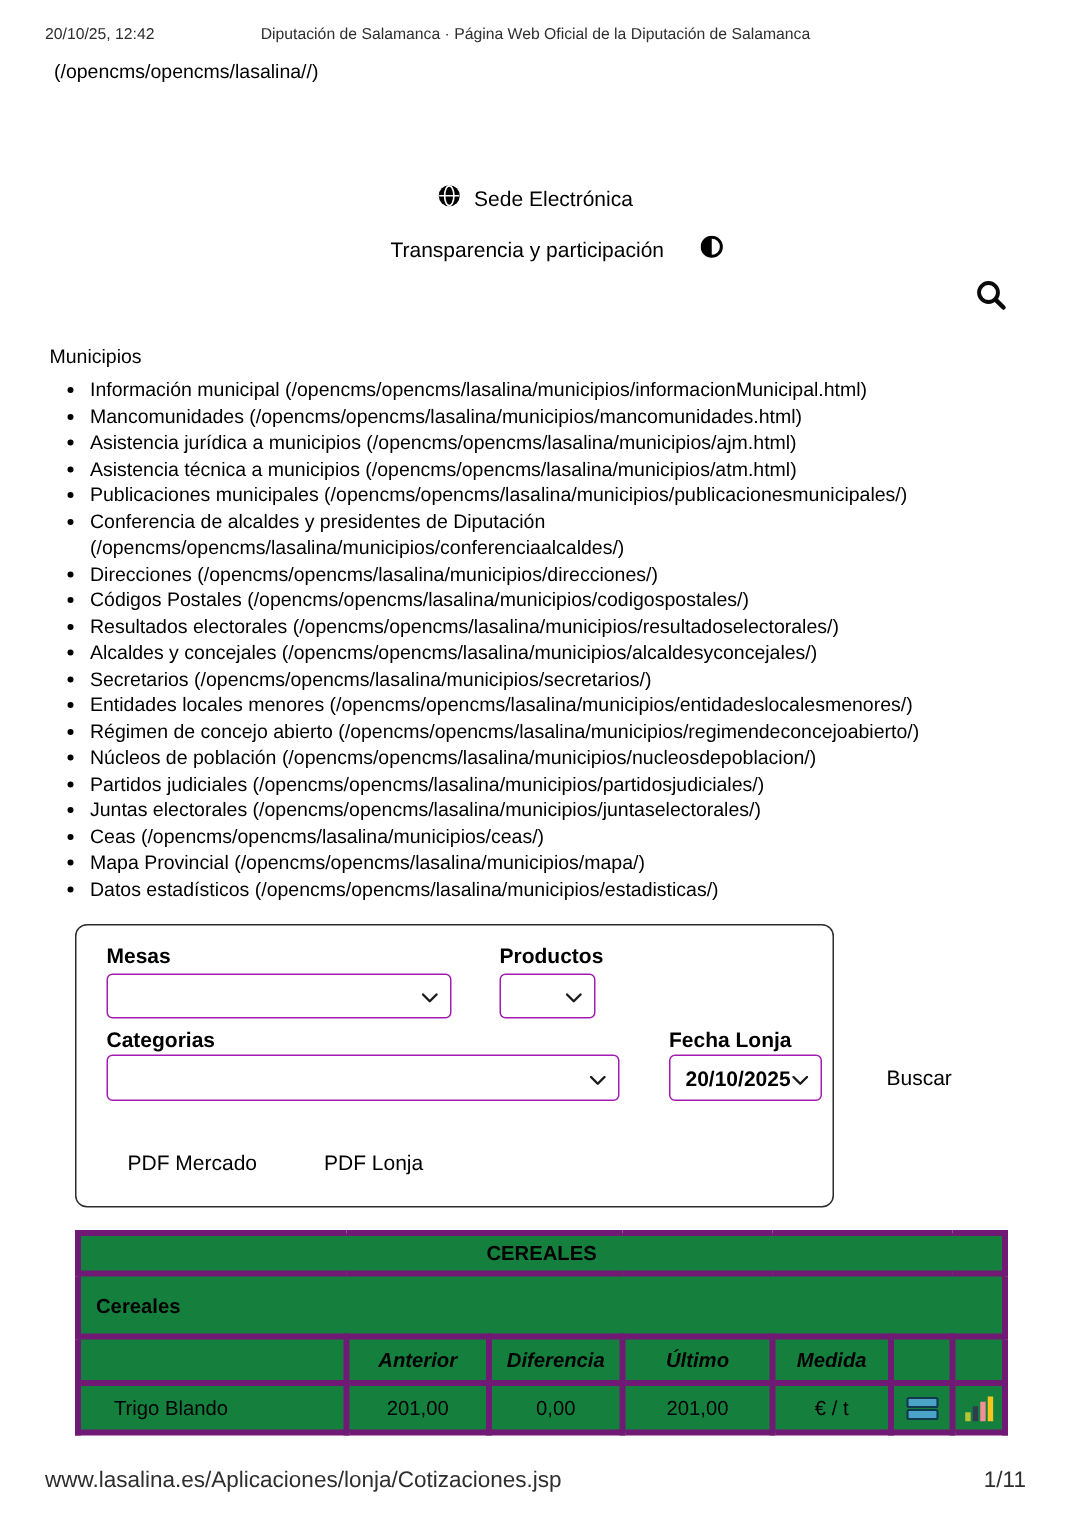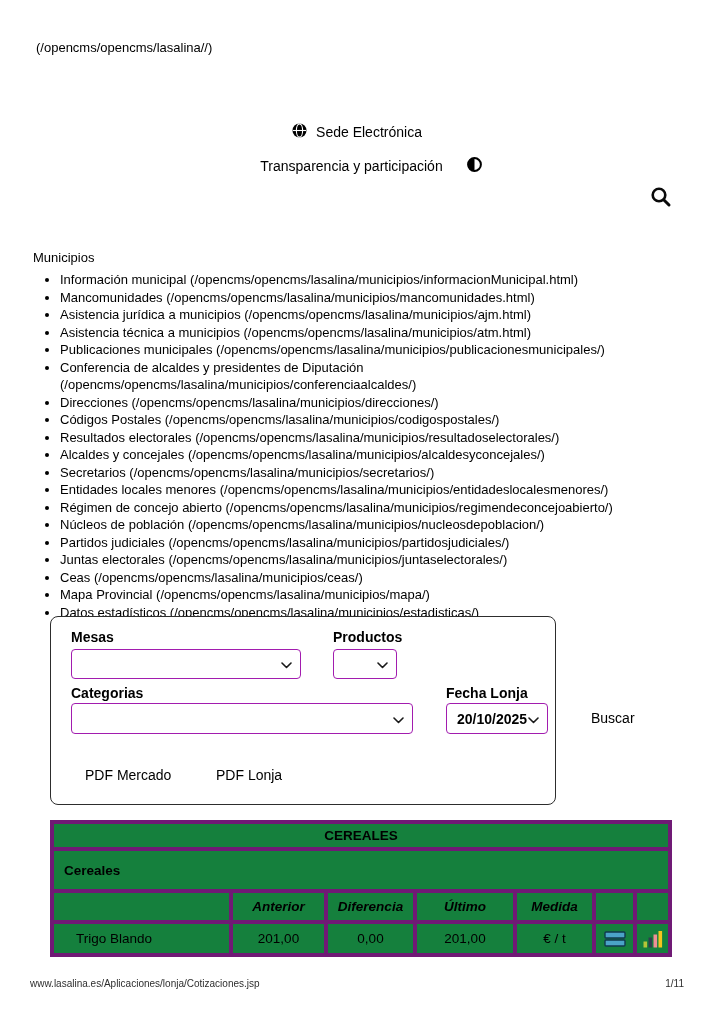--- a/index.html
+++ b/index.html
@@ -7,34 +7,34 @@
   .page {
     position:relative; width:714px; height:1010px; background:#fff;
     font-family:"Liberation Sans", sans-serif; color:#000; overflow:hidden;
   }
   
   .print-header { position:absolute; top:17px; left:0; right:0; height:14px;
     font-size:10.5px; color:#2e2e2e; }
   .print-header .ph-date { position:absolute; left:30px; top:0; }
   .print-header .ph-title { position:absolute; left:0; right:0; top:0; text-align:center; }
   .print-footer { position:absolute; top:978px; left:0; right:0; height:14px;
-    font-size:10px; color:#2e2e2e; }
+    font-size:15px; color:#2e2e2e; }
   .print-footer .pf-url { position:absolute; left:30px; top:0; }
   .print-footer .pf-page { position:absolute; right:30px; top:0; }
   
   .home-link { position:absolute; top:40px; left:36px; font-size:13px; }
   .sede-row { position:absolute; top:123px; left:0; right:0; display:flex;
     justify-content:center; align-items:center; gap:9px; font-size:14px; }
   .transp-row { position:absolute; top:157px; left:0; right:0; display:flex;
     justify-content:center; align-items:center; gap:24px; font-size:14px;padding-left:28px; }
   .search-btn { position:absolute; top:186px; left:648px; width:26px; height:26px;
     display:flex; align-items:center; justify-content:center; cursor:pointer; }
   
   .menu { position:absolute; top:230px; left:33px; font-size:13px; }
-  .menu-title { font-size:13px;margin-top:20px; }
+  .menu-title { font-size:13px; }
   .menu ul { margin:6px 0 0 0; padding-left:27px; width:612px; }
   .menu li { line-height:17.5px; }
   
   .filter-box { position:absolute; top:616px; left:50px; width:506px; height:189px;
     border:1.6px solid #2d2d2d; border-radius:8px; background:#fff; }
   .f-label { position:absolute; font-size:14px; font-weight:700; }
   .f-select { position:absolute; height:30px; border:1px solid #a21caf; border-radius:4px;
     background:#fff; display:flex; align-items:center; padding:0 24px 0 10px; font-size:14px; cursor:pointer; }
   .f-select .chev { position:absolute; right:8px; top:50%; transform:translateY(-50%); }
   .lbl-mesas { left:20px; top:12px; }
@@ -60,20 +60,24 @@
   .row-data td { height:33px; text-align:center; }
   .row-data td.cell-name { text-align:left; padding-left:22px; }
   .icon-cell { text-align:center; }
   .icon-cell svg { vertical-align:middle; }
 </style>
 </head>
 <body>
 
 <div class="page">
 
+  <div class="print-header">
+    <span class="ph-date">20/10/25, 12:42</span>
+    <span class="ph-title">Diputación de Salamanca · Página Web Oficial de la Diputación de Salamanca</span>
+  </div>
 
   <div class="home-link">(/opencms/opencms/lasalina//)</div>
 
   <div class="sede-row">
     <span>
       <svg width="15" height="15" viewBox="0 0 15 15">
         <circle cx="7.5" cy="7.5" r="7" fill="#000"></circle>
         <ellipse cx="7.5" cy="7.5" rx="3.1" ry="6.6" fill="none" stroke="#fff" stroke-width="1.1"></ellipse>
         <line x1="0.8" y1="7.5" x2="14.2" y2="7.5" stroke="#fff" stroke-width="1.1"></line>
       </svg>

